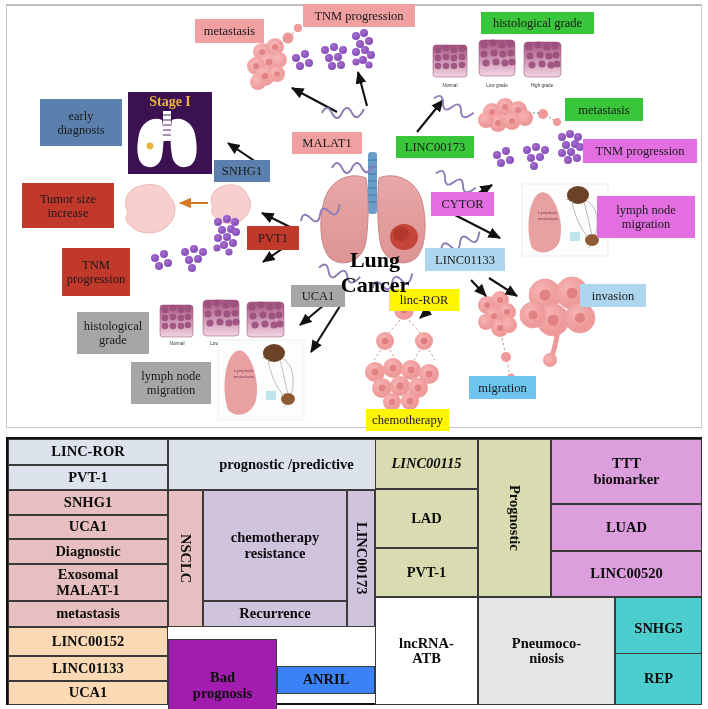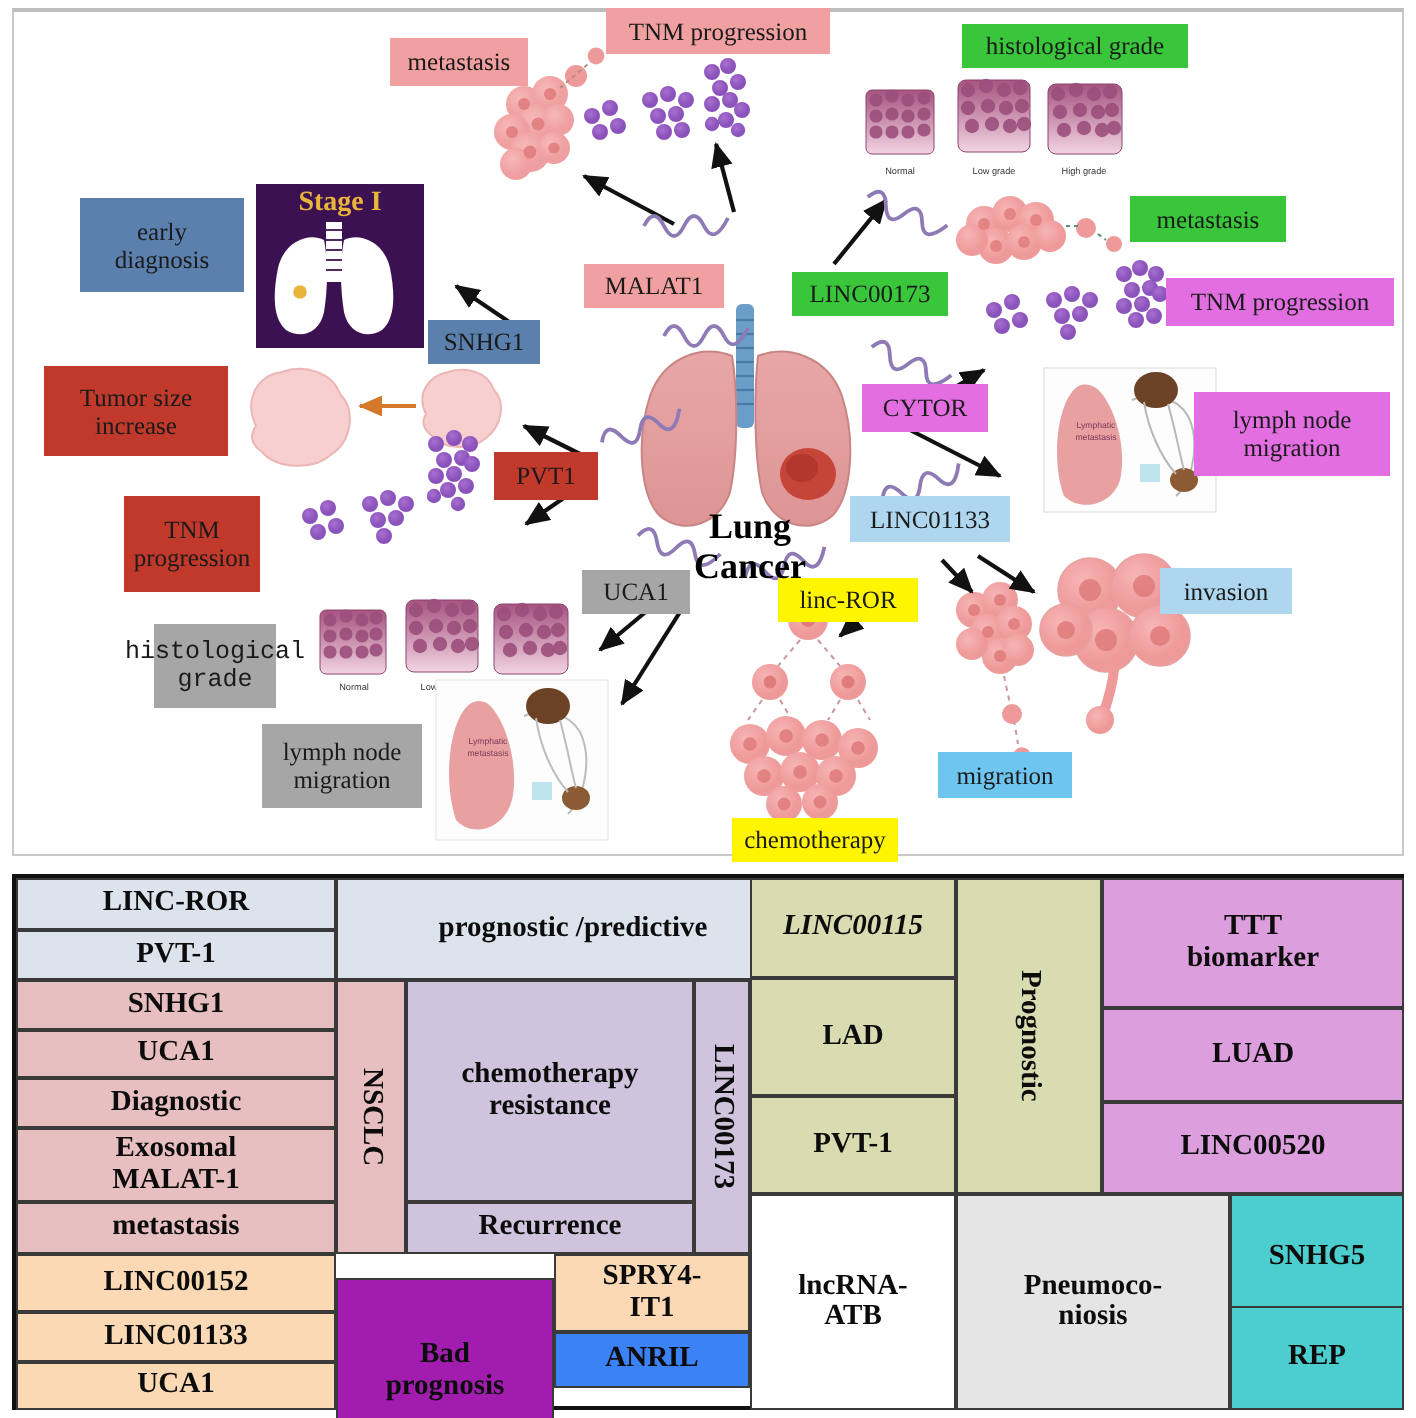--- a/index.html
+++ b/index.html
@@ -530,21 +530,21 @@
 
     <div class="lbl" style="left:597px;top:196px;width:98px;height:42px;background:#e26ee2;">lymph node
 migration</div>
 
     <div class="lbl" style="left:22px;top:183px;width:92px;height:45px;background:#c0392b;">Tumor size
 increase</div>
 
     <div class="lbl" style="left:62px;top:248px;width:68px;height:48px;background:#c0392b;">TNM
 progression</div>
 
-    <div class="lbl" style="left:77px;top:312px;width:61px;height:42px;background:#a6a6a6;font-family:Liberation Mono, monospace;">histological
+    <div class="lbl" style="left:77px;top:312px;width:72px;height:42px;background:#a6a6a6;">histological
 grade</div>
 
     <div class="lbl" style="left:131px;top:362px;width:80px;height:42px;background:#a6a6a6;">lymph node
 migration</div>
 
     <div class="lbl" style="left:580px;top:284px;width:66px;height:23px;background:#aed6ef;">invasion</div>
 
     <div class="lbl" style="left:469px;top:376px;width:67px;height:23px;background:#6ec6f0;">migration</div>
 
     <div class="lbl" style="left:366px;top:409px;width:83px;height:22px;background:#fff500;">chemotherapy</div>
@@ -560,21 +560,21 @@
     <div class="lbl" style="left:247px;top:226px;width:52px;height:24px;background:#c0392b;">PVT1</div>
 
     <div class="lbl" style="left:425px;top:248px;width:80px;height:23px;background:#aed6ef;">LINC01133</div>
 
     <div class="lbl" style="left:291px;top:285px;width:54px;height:22px;background:#a6a6a6;">UCA1</div>
 
     <div class="lbl" style="left:389px;top:289px;width:70px;height:22px;background:#fff500;">linc-ROR</div>
 
     <div class="lbl" style="left:140px;top:94px;width:60px;height:16px;background:transparent;color:#e8b53a;font-weight:bold;font-size:14px;">Stage I</div>
 
-    <div class="lbl" style="left:328px;top:252px;width:94px;height:42px;background:transparent;font-weight:bold;font-size:18px;color:#000;">Lung
+    <div class="lbl" style="left:328px;top:252px;width:94px;height:42px;background:transparent;font-weight:bold;font-size:22px;color:#000;">Lung
 Cancer</div>
   </div>
 
   <div id="table-panel">
 
     <div class="cell" style="left:0;top:0;width:160px;height:26px;background:#dce3ec;">LINC-ROR</div>
     <div class="cell" style="left:0;top:26px;width:160px;height:25px;background:#dce3ec;">PVT-1</div>
     <div class="cell" style="left:0;top:51px;width:160px;height:25px;background:#e8bfc0;">SNHG1</div>
     <div class="cell" style="left:0;top:76px;width:160px;height:24px;background:#e8bfc0;">UCA1</div>
     <div class="cell" style="left:0;top:100px;width:160px;height:25px;background:#e8bfc0;">Diagnostic</div>
@@ -590,22 +590,20 @@
     <div class="cell vert" style="left:160px;top:51px;width:35px;height:137px;background:#e8bfc0;">NSCLC</div>
 
     <div class="cell" style="left:195px;top:51px;width:144px;height:111px;background:#cfc3dd;">chemotherapy
 resistance</div>
     <div class="cell" style="left:195px;top:162px;width:144px;height:26px;background:#cfc3dd;">Recurrence</div>
 
     <div class="cell vert" style="left:339px;top:51px;width:28px;height:137px;background:#cfc3dd;">LINC00173</div>
 
     <div class="cell" style="left:160px;top:188px;width:109px;height:93px;background:#a21caf;margin-top:12px;">Bad
 prognosis</div>
-    <div class="cell" style="left:269px;top:188px;width:98px;height:39px;background:#fad9b4;">SPRY4-
-IT1</div>
     <div class="cell" style="left:269px;top:227px;width:98px;height:28px;background:#3b82f6;">ANRIL</div>
 
     <div class="cell" style="left:367px;top:0;width:103px;height:50px;background:#d8dcb0;font-style:italic;">LINC00115</div>
     <div class="cell" style="left:367px;top:50px;width:103px;height:59px;background:#d8dcb0;">LAD</div>
     <div class="cell" style="left:367px;top:109px;width:103px;height:49px;background:#d8dcb0;">PVT-1</div>
 
     <div class="cell vert" style="left:470px;top:0;width:73px;height:158px;background:#d8dcb0;">Prognostic</div>
 
     <div class="cell" style="left:543px;top:0;width:151px;height:65px;background:#dd9edd;">TTT
 biomarker</div>

